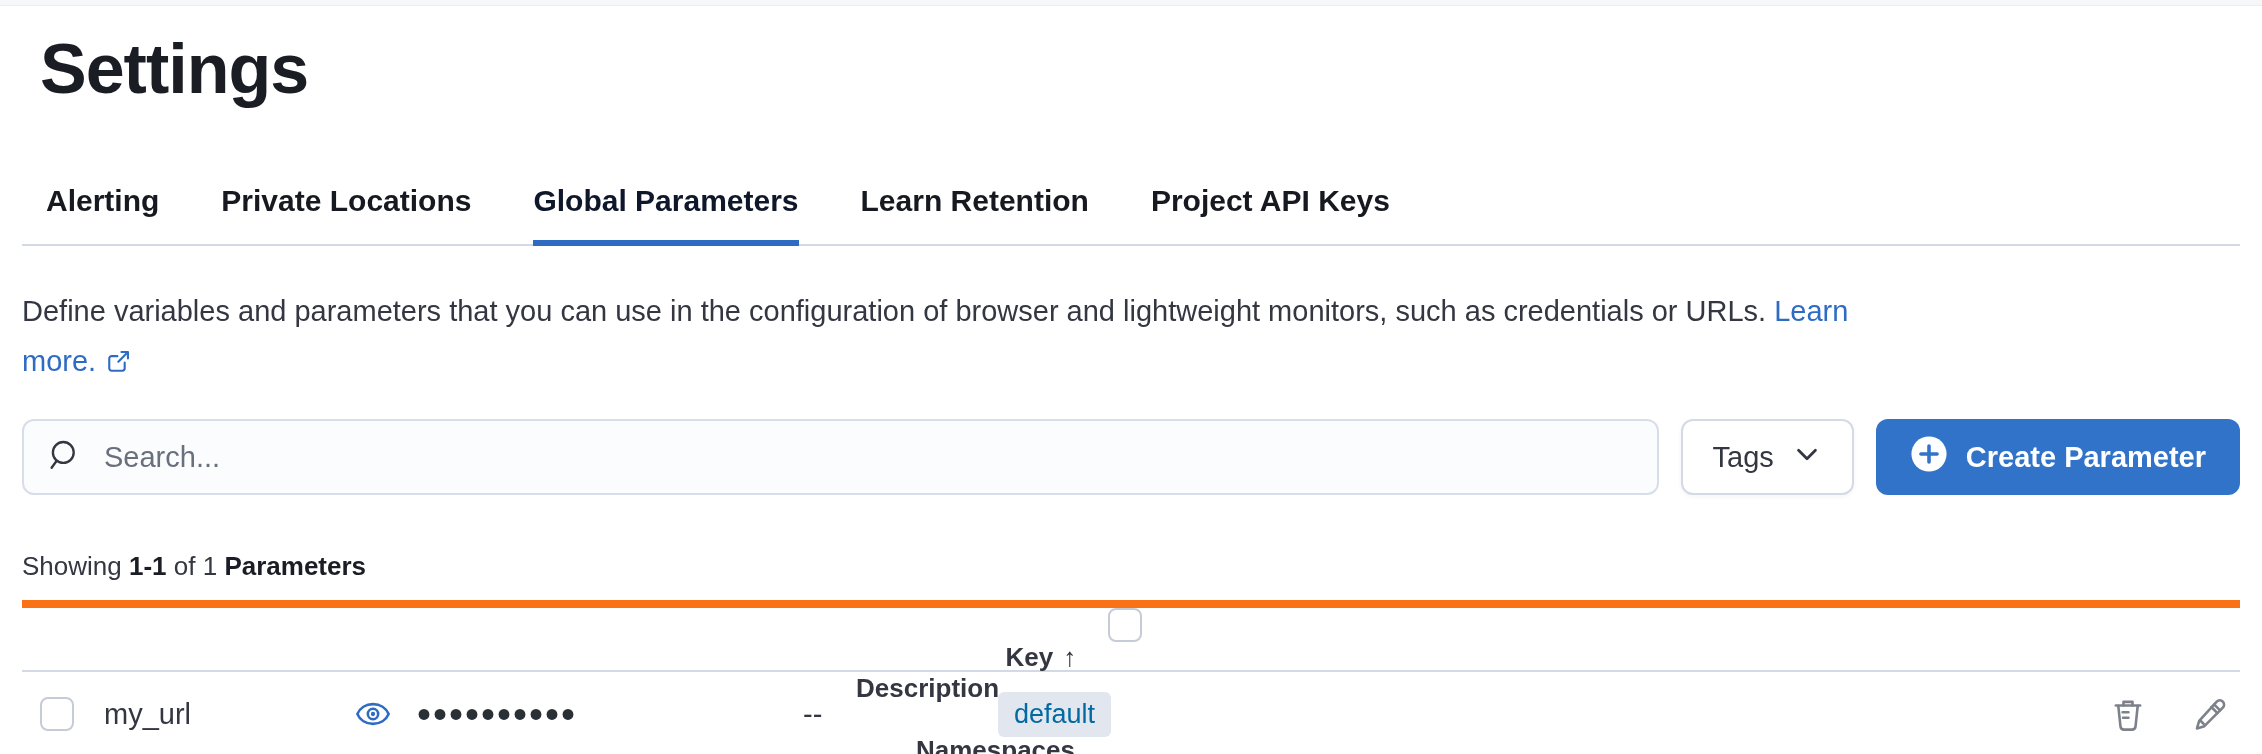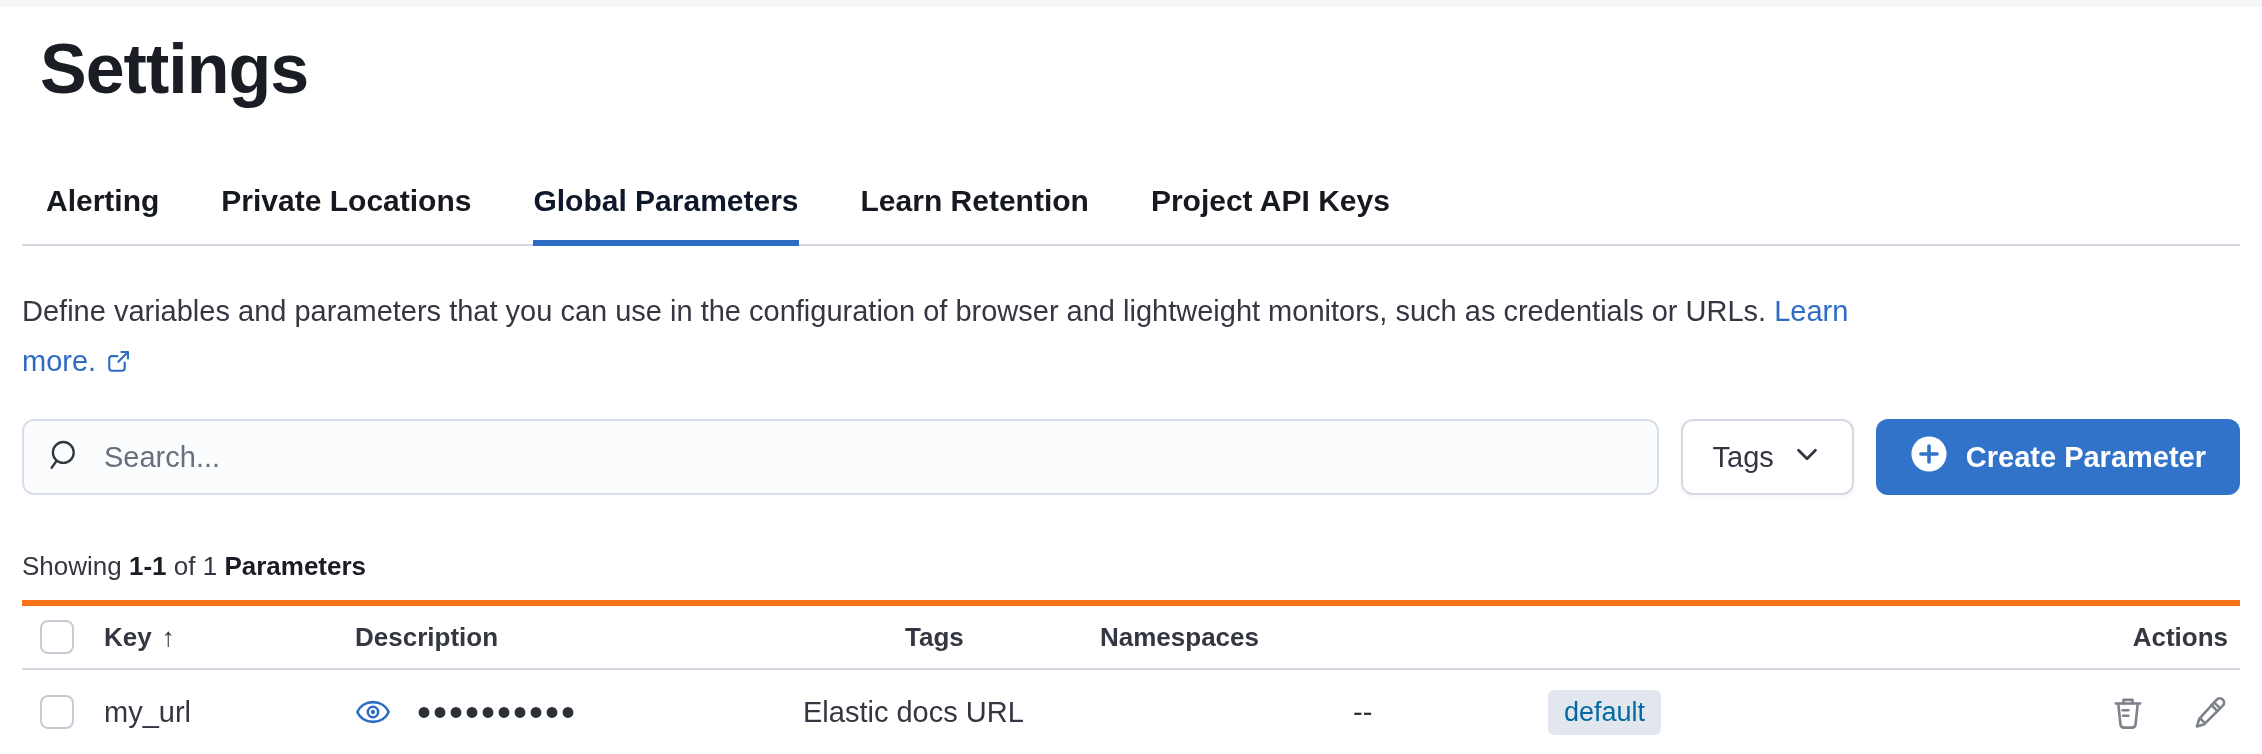--- a/index.html
+++ b/index.html
@@ -50,22 +50,22 @@
     font-family:"Liberation Sans",sans-serif;font-size:29px;color:#fff;font-weight:600;white-space:nowrap;
   }
 
   
   .summary{margin-top:56px;font-size:26px;color:#343741;}
   .summary b{color:#1a1d23;font-weight:700;}
 
   
   .table{margin-top:18px;}
   .t-row{display:flex;align-items:center;}
-  .t-head{height:62px;border-top:6px solid #f97316;border-bottom:2px solid #d3dae6;
-          font-size:26px;font-weight:700;color:#343741;}
+  .t-head{height:62px;border-top:8px solid #f97316;border-bottom:2px solid #d3dae6;
+          font-size:26px;font-weight:700;color:#343741;flex-direction:column;}
   .t-data{height:84px;border-bottom:2px solid #d3dae6;font-size:29px;color:#343741;}
   .col-cb{width:82px;box-sizing:border-box;padding-left:18px;flex-shrink:0;}
   .col-key{width:251px;flex-shrink:0;display:flex;align-items:center;gap:10px;}
   .col-value{width:448px;flex-shrink:0;display:flex;align-items:center;gap:26px;}
   .col-desc{width:550px;flex-shrink:0;}
   .col-tags{width:195px;flex-shrink:0;}
   .col-ns{width:430px;flex-shrink:0;}
   .col-actions{flex:1;display:flex;justify-content:flex-end;align-items:center;gap:46px;padding-right:12px;}
   .checkbox{width:30px;height:30px;border:2px solid #c6ccd6;border-radius:8px;background:#fff;cursor:pointer;}
   .sort-arrow{font-size:26px;font-weight:400;color:#343741;}
@@ -164,23 +164,20 @@
       <div class="col-value">
         <button class="eye-btn"><span><svg width="36" height="36" viewBox="0 0 16 16">
                 <g fill="none" stroke="#2e6cc4" stroke-width="1.15">
                   <path d="M8 3.6C4.85 3.6 2.15 5.35 1.05 8c1.1 2.65 3.8 4.4 6.95 4.4s5.85-1.75 6.95-4.4C13.85 5.35 11.15 3.6 8 3.6z"></path>
                   <circle cx="8" cy="8" r="2.3"></circle>
                 </g>
                 <circle cx="8" cy="8" r="0.95" fill="#2e6cc4"></circle>
               </svg></span></button>
         <span class="masked-dots">••••••••••</span>
       </div>
-      <div class="col-desc">
-        <span>Elastic docs URL</span>
-      </div>
       <div class="col-tags">
         <span>--</span>
       </div>
       <div class="col-ns">
         <span class="badge">default</span>
       </div>
       <div class="col-actions">
         <button class="icon-btn"><span><svg width="36" height="36" viewBox="0 0 16 16">
                 <g fill="none" stroke="#7d828a" stroke-width="1.15" stroke-linecap="round" stroke-linejoin="round">
                   <path d="M2.6 4.2h10.8"></path>

